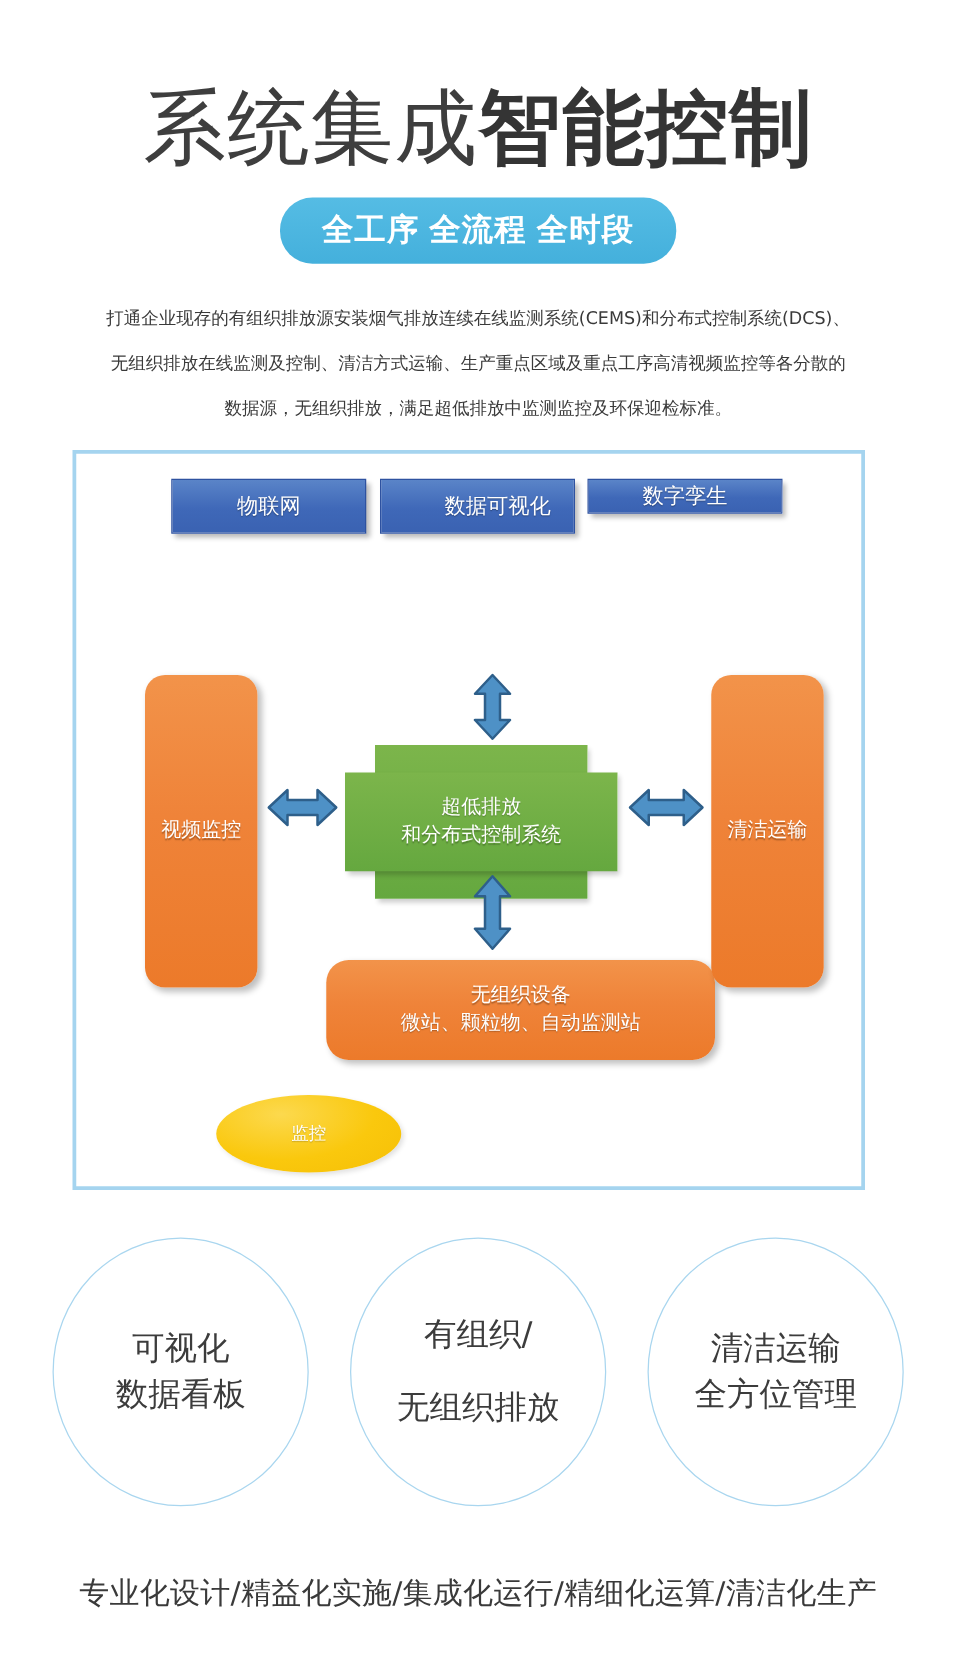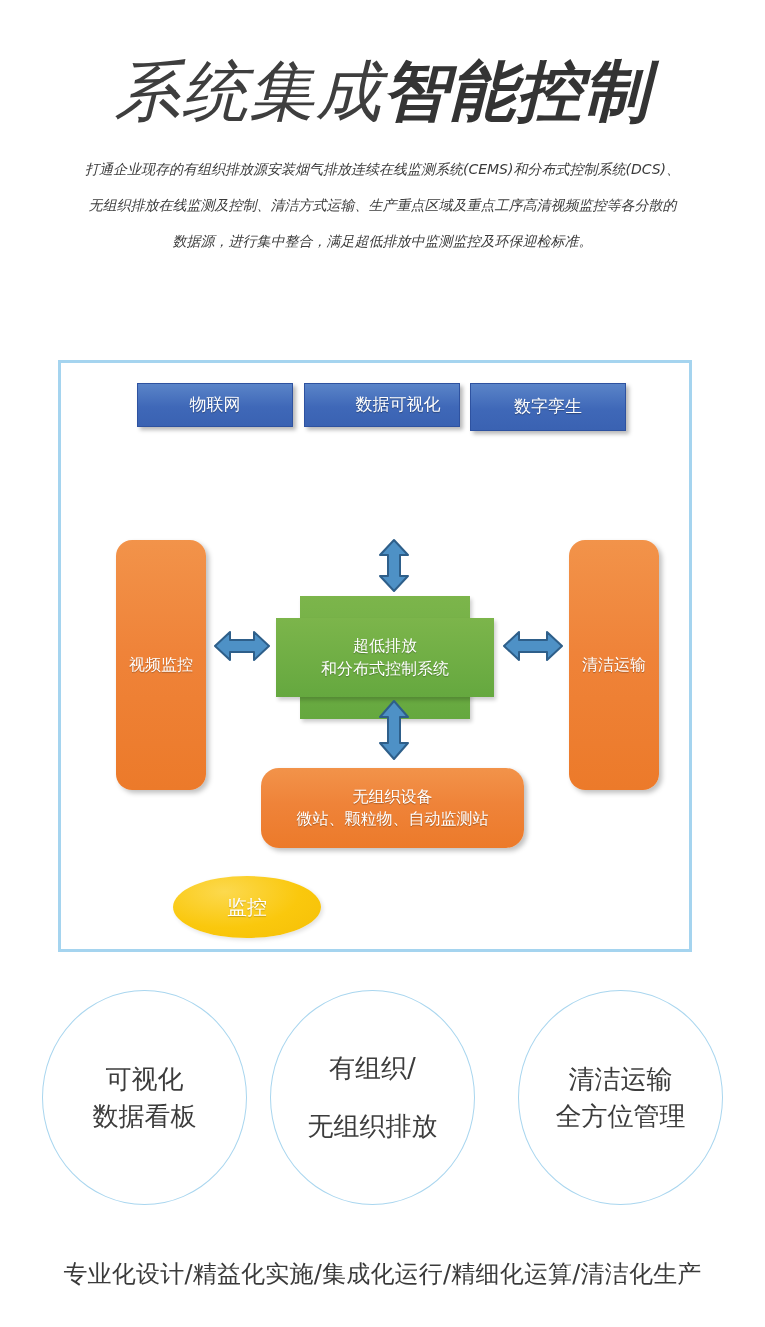--- a/index.html
+++ b/index.html
@@ -12,21 +12,21 @@
     height: 1327px;
     position: relative;
     font-family: "Liberation Sans", "DejaVu Sans", sans-serif;
     color: #3b3b3b;
     overflow: hidden;
   }
 
   
   .header {
     position: absolute;
-    left: 0; top: 1px; width: 765px; font-style: italic;
+    left: 0; top: 12px; width: 765px;
   }
   .title {
     text-align: center;
     margin-top: 58px;
     line-height: 1;
     white-space: nowrap;
   }
   .title .t-light {
     font-size: 66px;
     font-weight: 300;
@@ -132,21 +132,21 @@
 
   
   .ellipse {
     position: absolute;
     background: radial-gradient(ellipse at 35% 25%, #fcd94e 0%, #fac80d 55%, #f5bf07 100%);
     border-radius: 50%;
     display: flex;
     align-items: center;
     justify-content: center;
     color: #ffffff;
-    font-size: 20px;
+    font-size: 14px;
     text-shadow: 0 1px 1px rgba(0,0,0,0.22);
     box-shadow: 2px 2px 4px rgba(0,0,0,0.12);
   }
 
   
   .arrow { position: absolute; }
 
   
   .circles {
     position: absolute;
@@ -186,42 +186,45 @@
   }
 </style>
 </head>
 <body>
 
 <div class="header">
   <div class="title">
     <span class="t-light">系统集成</span><span class="t-bold">智能控制</span>
   </div>
 
+  <div class="badge-wrap">
+    <span class="badge">全工序 全流程 全时段</span>
+  </div>
 
   <div class="lead">
     <div>打通企业现存的有组织排放源安装烟气排放连续在线监测系统(CEMS)和分布式控制系统(DCS)、</div>
     <div>无组织排放在线监测及控制、清洁方式运输、生产重点区域及重点工序高清视频监控等各分散的</div>
-    <div>数据源，进行集中整合，满足超低排放中监测监控及环保迎检标准。</div>
+    <div>数据源，无组织排放，满足超低排放中监测监控及环保迎检标准。</div>
   </div>
 </div>
 
 <div class="diagram">
 
   <div class="node blue-box" style="left:76px; top:20px; width:156px; height:44px;">
     <span>物联网</span>
   </div>
   <div class="node blue-box" style="left:243px; top:20px; width:156px; height:44px;padding-left:32px;">
     <span>数据可视化</span>
   </div>
-  <div class="node blue-box" style="left:409px; top:20px; width:156px; height:48px;">
+  <div class="node blue-box" style="left:409px; top:20px; width:156px; height:28px;">
     <span>数字孪生</span>
   </div>
 
 
-  <div class="node orange-box rounded" style="left:200px; top:405px; width:263px; height:80px; flex-direction:column;">
+  <div class="node orange-box rounded" style="left:200px; top:405px; width:311px; height:80px; flex-direction:column;">
     <span>无组织设备</span>
     <span>微站、颗粒物、自动监测站</span>
   </div>
 
   <div class="node orange-box tall" style="left:55px; top:177px; width:90px; height:250px;">
     <span>视频监控</span>
   </div>
 
   <div class="node orange-box tall" style="left:508px; top:177px; width:90px; height:250px;">
     <span>清洁运输</span>
@@ -264,21 +267,21 @@
     <span>监控</span>
   </div>
 
 </div>
 
 <div class="circles">
   <div class="circle" style="left:42px; top:0;">
     <span class="ln">可视化</span>
     <span class="ln">数据看板</span>
   </div>
-  <div class="circle" style="left:270px; top:0;gap:21px;">
+  <div class="circle" style="left:280px; top:0;gap:21px;">
     <span class="ln">有组织/</span>
     <span class="ln">无组织排放</span>
   </div>
   <div class="circle" style="left:518px; top:0;">
     <span class="ln">清洁运输</span>
     <span class="ln">全方位管理</span>
   </div>
 </div>
 
 <div class="footer-tag">专业化设计/精益化实施/集成化运行/精细化运算/清洁化生产</div>

